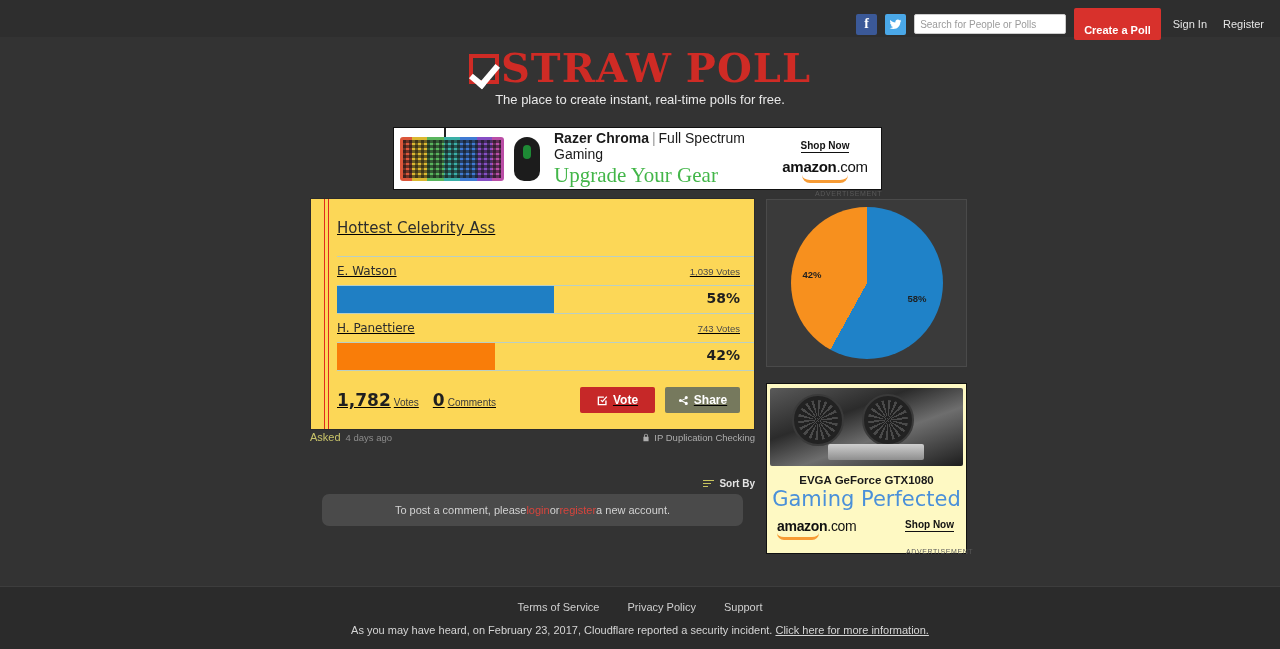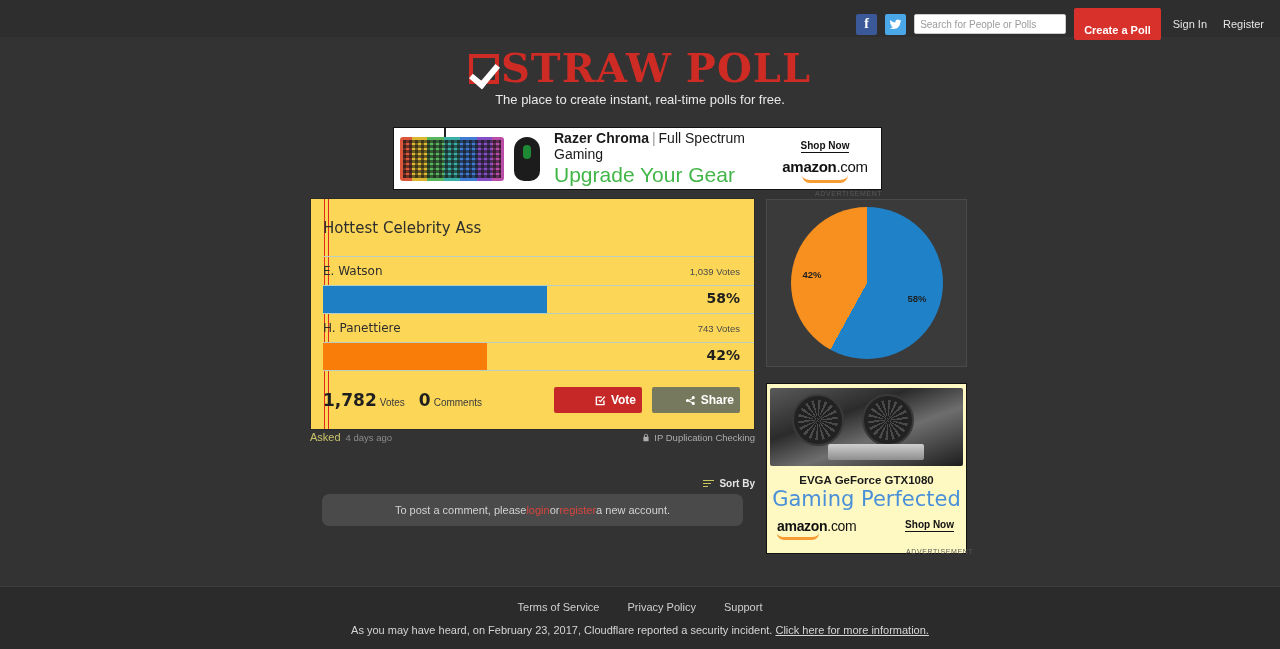--- a/index.html
+++ b/index.html
@@ -101,21 +101,21 @@
     background: #1c1c1c; border-radius: 13px 13px 10px 10px; position: relative;
   }
   .ad-mouse:after {
     content: ""; position: absolute; left: 9px; top: 8px; width: 8px; height: 14px;
     background: #1f9e3a; border-radius: 4px; opacity: .85;
   }
   .ad-copy { margin-left: 14px; flex: 1; }
   .ad-line1 { font-size: 14px; color: #1a1a1a; }
   .ad-line1 b { font-weight: bold; }
   .ad-line1 .sep { color: #999; padding: 0 3px; }
-  .ad-line2 { font-size: 21px; color: #43b649; margin-top: 1px; font-family: Liberation Sans, sans-serif; }
+  .ad-line2 { font-size: 21px; color: #43b649; margin-top: 1px; font-family: Liberation Serif, serif; }
   .ad-right { width: 96px; text-align: center; margin-right: 8px; flex: none; }
   .shop-now { font-size: 10px; font-weight: bold; color: #111; border-bottom: 1px solid #111; display: inline-block; padding-bottom: 1px; }
   .amzn { font-size: 15px; color: #111; margin-top: 5px; font-weight: bold; letter-spacing: -.3px; }
   .amzn .com { font-weight: normal; }
   .amzn-smile { width: 46px; height: 8px; margin: 0 auto; border-bottom: 3px solid #f79b34; border-radius: 0 0 22px 22px; }
   .ad-label {
     position: absolute; font-size: 7px; color: #595959;
     letter-spacing: .6px; font-family: "Liberation Sans", sans-serif;
   }
 
@@ -125,21 +125,21 @@
     background: #fcd757; border: 1px solid #2b2b2b;
   }
   .margin-lines {
     position: absolute; left: 0; top: 0; width: 100%; height: 100%; pointer-events: none;
   }
   .margin-lines:before, .margin-lines:after {
     content: ""; position: absolute; top: 0; bottom: 0; width: 1px; background: #e02a1d;
   }
   .margin-lines:before { left: 13px; }
   .margin-lines:after  { left: 17px; }
-  .poll-inner { position: relative; padding-left: 12px; }
+  .poll-inner { position: relative; padding-left: 26px; text-decoration: underline; }
   .poll-title {
     font-size: 15px; color: #2d2d2d; padding: 20px 14px 19px 0;
     font-family: "DejaVu Sans", sans-serif;
   }
   .rule { border-top: 1px solid #b9cfc4; }
   .opt-row {
     display: flex; justify-content: space-between; align-items: baseline;
     padding: 7px 14px 7px 0;
   }
   .opt-name { font-size: 12px; color: #2d2d2d; font-family: "DejaVu Sans", sans-serif; }
@@ -154,22 +154,22 @@
   .poll-footer {
     display: flex; align-items: center; justify-content: space-between;
     padding: 16px 14px 16px 0;
   }
   .counts { display: flex; align-items: baseline; gap: 14px; }
   .big-num { font-size: 17px; font-weight: bold; color: #1f1f1f; font-family: "DejaVu Sans", sans-serif; }
   .small-lbl { font-size: 10px; color: #3a3a3a; margin-left: 3px; }
   .btn-group { display: flex; gap: 10px; }
   .btn {
     border: none; color: #ffffff; font-size: 12px; font-weight: bold;
-    width: 88px; height: 26px; cursor: pointer; border-radius: 2px;
-    display: flex; align-items: center; justify-content: flex-end; gap: 5px;
+    width: 75px; height: 26px; cursor: pointer; border-radius: 2px;
+    display: flex; align-items: center; justify-content: center; gap: 5px;
     font-family: "Liberation Sans", sans-serif;
   }
   .btn-vote { background: #c62828; }
   .btn-share { background: #76795d; }
   .btn svg { width: 11px; height: 11px; fill: #fff; }
 
   .meta-row {
     position: absolute; left: 310px; top: 431px; width: 445px;
     display: flex; justify-content: space-between; align-items: center;
     font-size: 9.5px;

